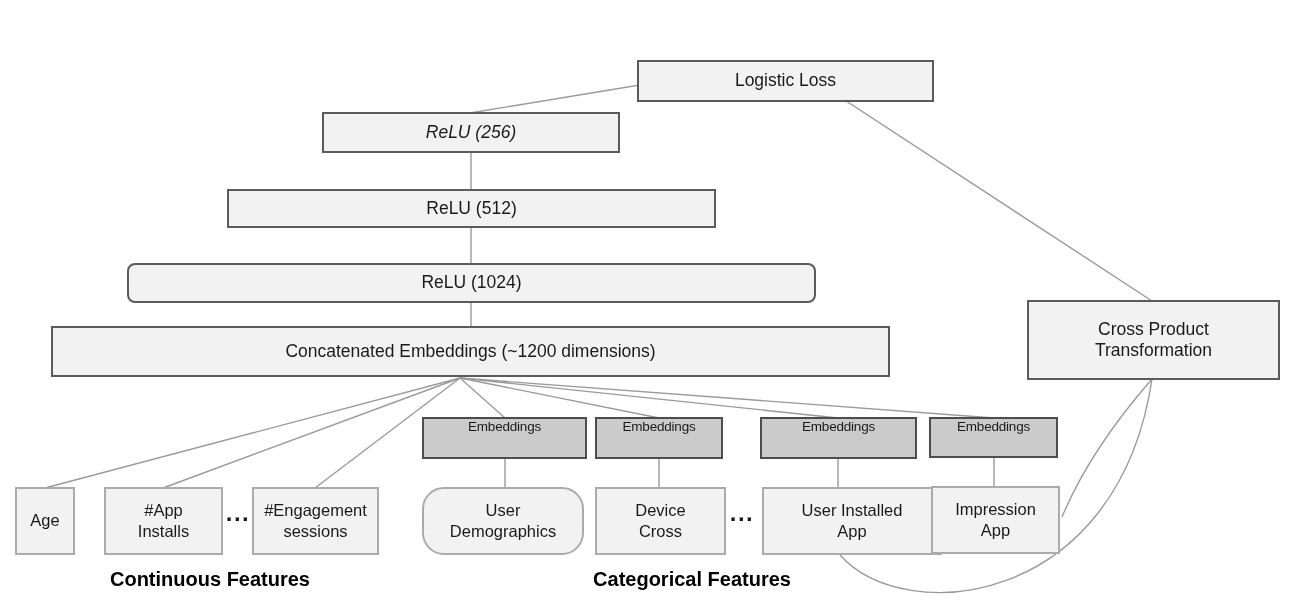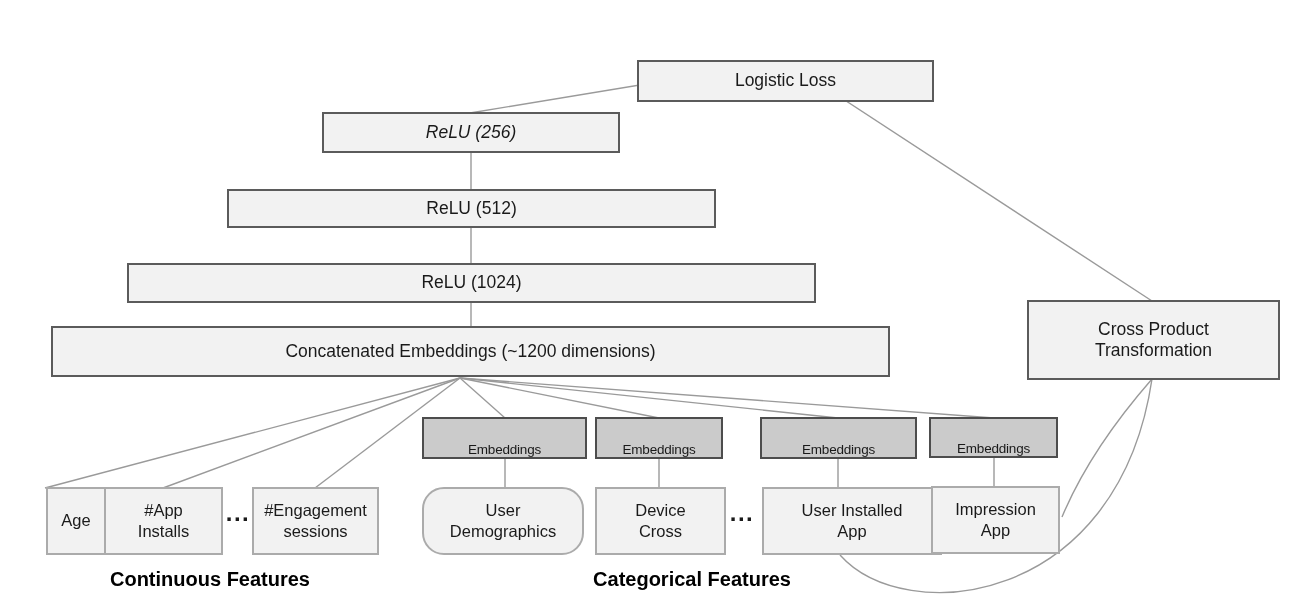--- a/index.html
+++ b/index.html
@@ -17,21 +17,21 @@
   #edges path{stroke:var(--edge);stroke-width:1.4;fill:none;}
   .node{
     position:absolute;z-index:1;box-sizing:border-box;
     background:var(--box-fill);border:2px solid var(--box-border);
     display:flex;align-items:center;justify-content:center;
     font-size:17.5px;text-align:center;line-height:1.22;
   }
   .emb{
     position:absolute;z-index:1;box-sizing:border-box;
     background:var(--emb-fill);border:2px solid var(--emb-border);
-    display:flex;align-items:flex-end;justify-content:center;
+    display:flex;align-items:flex-start;justify-content:center;
     font-size:13.5px;letter-spacing:-0.2px;
   }
   .feat{
     position:absolute;z-index:1;box-sizing:border-box;
     background:var(--box-fill);border:2px solid var(--feat-border);
     display:flex;align-items:center;justify-content:center;
     font-size:16.5px;text-align:center;line-height:1.3;
   }
   .dots{
     position:absolute;z-index:1;font-size:24px;font-weight:700;
@@ -73,21 +73,21 @@
   </div>
 
   <div class="node" style="left:322px;top:112px;width:298px;height:41px;font-style:italic;">
     <span>ReLU (256)</span>
   </div>
 
   <div class="node" style="left:227px;top:189px;width:489px;height:39px;">
     <span>ReLU (512)</span>
   </div>
 
-  <div class="node" style="left:127px;top:263px;width:689px;height:40px;">
+  <div class="node" style="left:127px;top:263px;width:689px;height:40px;border-radius:8px;">
     <span>ReLU (1024)</span>
   </div>
 
   <div class="node" style="left:51px;top:326px;width:839px;height:51px;">
     <span>Concatenated Embeddings (~1200 dimensions)</span>
   </div>
 
   <div class="node" style="left:1027px;top:300px;width:253px;height:80px;">
     <span style="display:inline-block;width:165px;">Cross Product Transformation</span>
   </div>
@@ -98,21 +98,21 @@
   <div class="emb" style="left:595px;top:417px;width:128px;height:42px;">
     <span>Embeddings</span>
   </div>
   <div class="emb" style="left:760px;top:417px;width:157px;height:42px;">
     <span>Embeddings</span>
   </div>
   <div class="emb" style="left:929px;top:417px;width:129px;height:41px;">
     <span>Embeddings</span>
   </div>
 
-  <div class="feat" style="left:15px;top:487px;width:60px;height:68px;margin-left:31px;">
+  <div class="feat" style="left:15px;top:487px;width:60px;height:68px;">
     <span>Age</span>
   </div>
   <div class="feat" style="left:104px;top:487px;width:119px;height:68px;">
     <span style="display:inline-block;width:66px;">#App Installs</span>
   </div>
   <div class="dots" style="left:221px;top:498px;width:34px;height:30px;">
     <span>...</span>
   </div>
   <div class="feat" style="left:252px;top:487px;width:127px;height:68px;">
     <span style="display:inline-block;width:112px;">#Engagement sessions</span>

